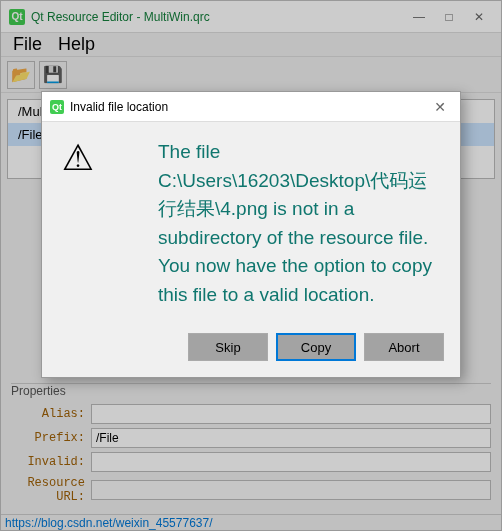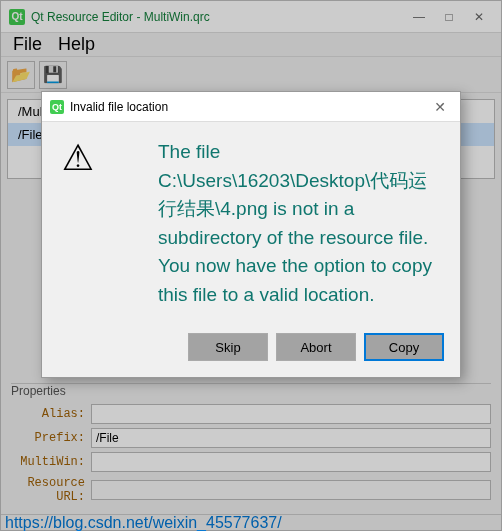--- a/index.html
+++ b/index.html
@@ -155,21 +155,21 @@
       bottom: 0;
       left: 0; right: 0;
       height: 16px;
       background: #f0f0f0;
       border-top: 1px solid #ccc;
       display: flex;
       align-items: center;
       padding: 0 4px;
     }
     .status-text {
-      font-size: 16px;
+      font-size: 12px;
       color: #0078d7;
     }
 
     
     .dialog-overlay {
       position: absolute;
       top: 0; left: 0; right: 0; bottom: 0;
       background: rgba(0,0,0,0.2);
       display: flex;
       align-items: flex-start;
@@ -291,21 +291,21 @@
     <div class="properties-title">Properties</div>
     <div class="prop-row">
       <span class="prop-label">Alias:</span>
       <input class="prop-input" type="text" value="" style="">
     </div>
     <div class="prop-row">
       <span class="prop-label">Prefix:</span>
       <input class="prop-input" type="text" value="/File" style="">
     </div>
     <div class="prop-row">
-      <span class="prop-label">MultiWin:</span>
+      <span class="prop-label">Invalid:</span>
       <input class="prop-input" type="text" value="" style="">
     </div>
     <div class="prop-row">
       <span class="prop-label">Resource URL:</span>
       <input class="prop-input" type="text" readonly="" value="" style="">
     </div>
   </div>
 
   <div class="status-bar">
     <span class="status-text">https://blog.csdn.net/weixin_45577637/</span>
@@ -322,18 +322,18 @@
         <button class="dialog-close-btn">✕</button>
       </div>
 
       <div class="dialog-body">
         <div class="warning-icon">⚠</div>
         <div class="dialog-message">The file C:\Users\16203\Desktop\代码运行结果\4.png is not in a subdirectory of the resource file. You now have the option to copy this file to a valid location.</div>
       </div>
 
       <div class="dialog-buttons">
         <button class="dialog-btn">Skip</button>
+        <button class="dialog-btn primary">Copy</button>
         <button class="dialog-btn">Abort</button>
-        <button class="dialog-btn primary">Copy</button>
       </div>
     </div>
   </div>
 </div>
 
 </body></html>

